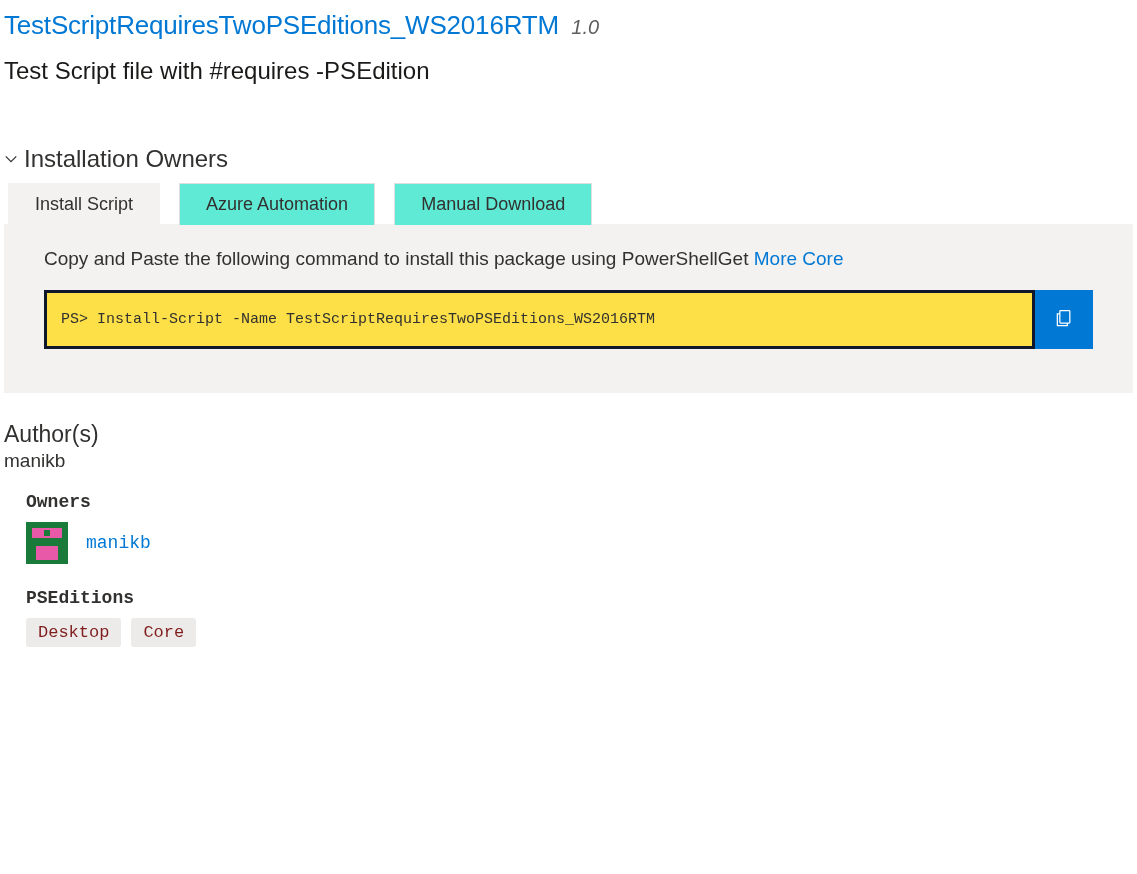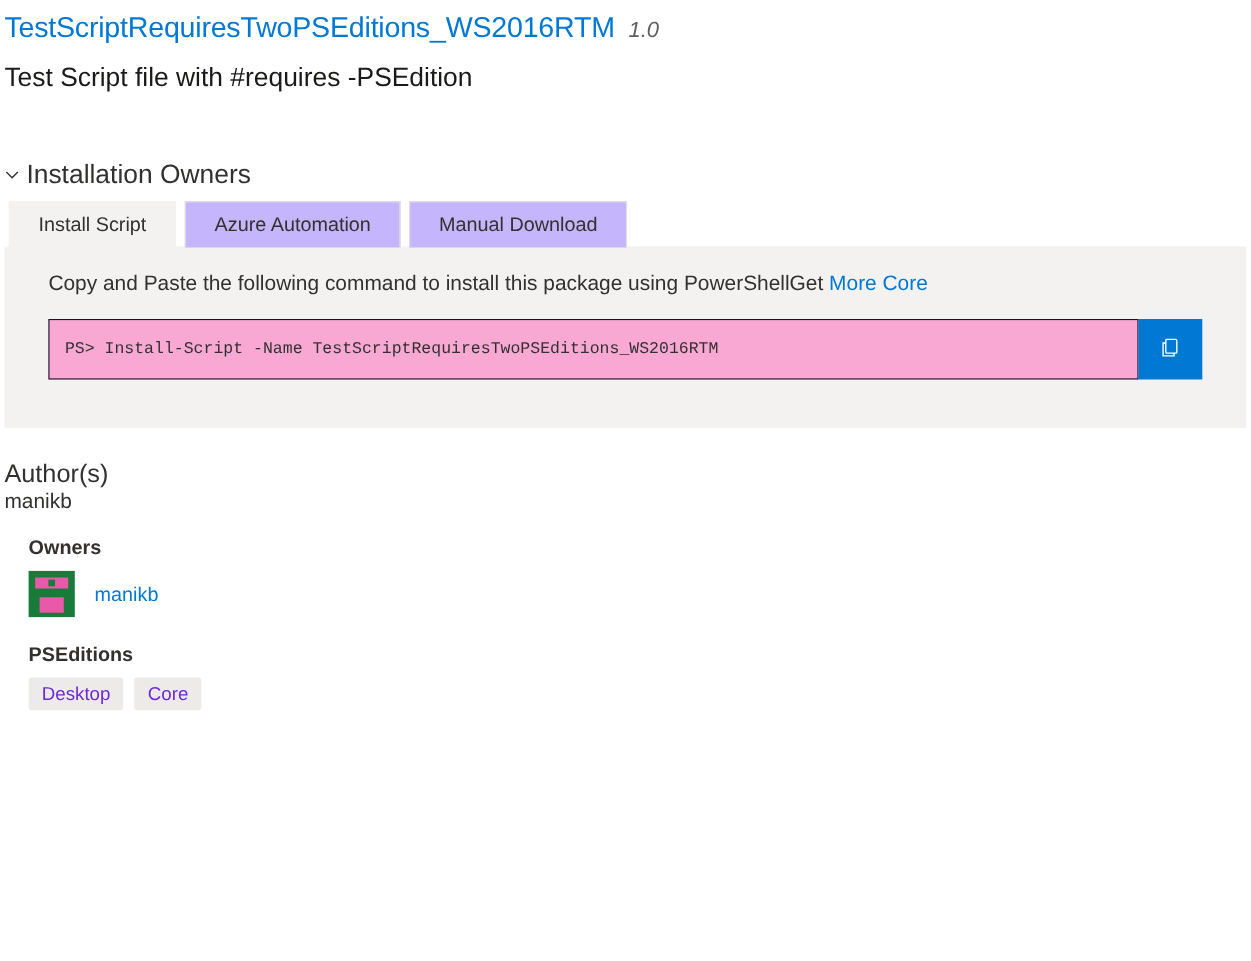--- a/index.html
+++ b/index.html
@@ -42,26 +42,26 @@
     color: #323130;
     margin: 14px 0 10px 0;
     cursor: pointer;
   }
   .chevron {
     width: 14px; height: 14px;
     display: inline-flex; align-items: center; justify-content: center;
   }
   .chevron svg { width: 14px; height: 14px; }
 
-  .tabs { display: flex; gap: 8px; margin-left: 4px; }
+  .tabs { display: flex; gap: 19px; margin-left: 4px; }
   .tab {
     padding: 10px 26px;
     font-size: 18px;
     color: #323130;
-    background: #c4b5fd;
+    background: #5eead4;
     border: 1px solid #e1dfdd;
     border-bottom: none;
     cursor: pointer;
     position: relative;
   }
   .tab.active {
     background: #f3f2f1;
     border-color: #f3f2f1;
     z-index: 2;
   }
@@ -74,22 +74,22 @@
   .install-text {
     font-size: 19px;
     color: #323130;
     margin-bottom: 20px;
   }
   .link { color: #0078d4; text-decoration: none; cursor: pointer; }
 
   .cmd-row { display: flex; }
   .cmd-box {
     flex: 1;
-    background: #f9a8d4;
-    border: 1px solid #0f172a;
+    background: #fde047;
+    border: 3px solid #0f172a;
     padding: 18px 14px;
     font-family: Consolas, "Courier New", monospace;
     font-size: 15px;
     color: #323130;
     white-space: pre;
     overflow-x: auto;
   }
   .copy-btn {
     width: 58px;
     background: #0078d4;
@@ -99,40 +99,40 @@
     align-items: center;
     justify-content: center;
     cursor: pointer;
   }
   .copy-btn svg { width: 20px; height: 22px; fill: none; stroke: #fff; stroke-width: 1.5; }
 
   .authors-block { margin: 28px 0 0 0; }
   .authors-title { font-size: 23px; font-weight: 400; color: #323130; margin: 0; }
   .authors-val { font-size: 19px; color: #323130; margin-top: 2px; }
 
-  .details-body { margin-left: 22px; margin-top: 20px; }
+  .details-body { margin-left: 22px; margin-top: 20px; font-family: Liberation Mono, monospace; }
   .detail-label { font-size: 18px; font-weight: 600; color: #323130; margin: 10px 0; }
 
   .owner-row { display: flex; align-items: center; gap: 18px; margin-bottom: 24px; }
   .avatar {
     width: 42px; height: 42px;
     background: #1a7a3a;
     position: relative;
     overflow: hidden;
   }
   .avatar::before, .avatar::after { content: ""; position: absolute; background: #e85aa8; }
   .avatar::before { top: 6px; left: 6px; width: 30px; height: 10px; }
   .avatar::after { bottom: 4px; left: 10px; width: 22px; height: 14px; }
   .avatar .dot { position:absolute; width:6px; height:6px; background:#1a7a3a; top:8px; left:18px; }
   .owner-link { color: #0078d4; font-size: 18px; cursor: pointer; }
 
   .tags-row { display: flex; gap: 10px; margin-top: 6px; }
   .tag {
     background: #edebe9;
-    color: #6d28d9;
+    color: #7f1d1d;
     padding: 5px 12px;
     font-size: 17px;
     border-radius: 3px;
     cursor: pointer;
   }
 </style>
 </head>
 <body>
 
 <div class="container">

